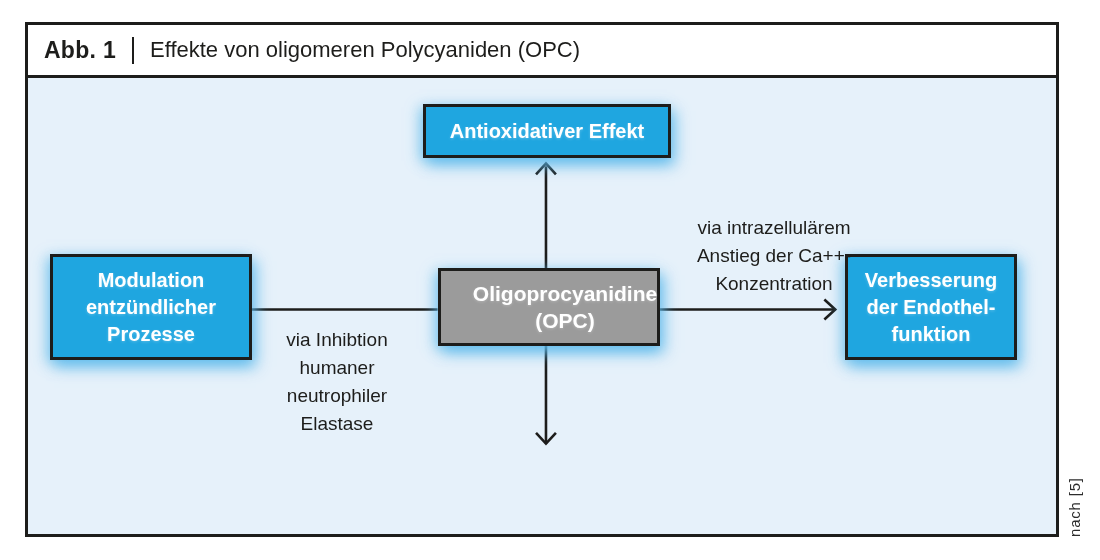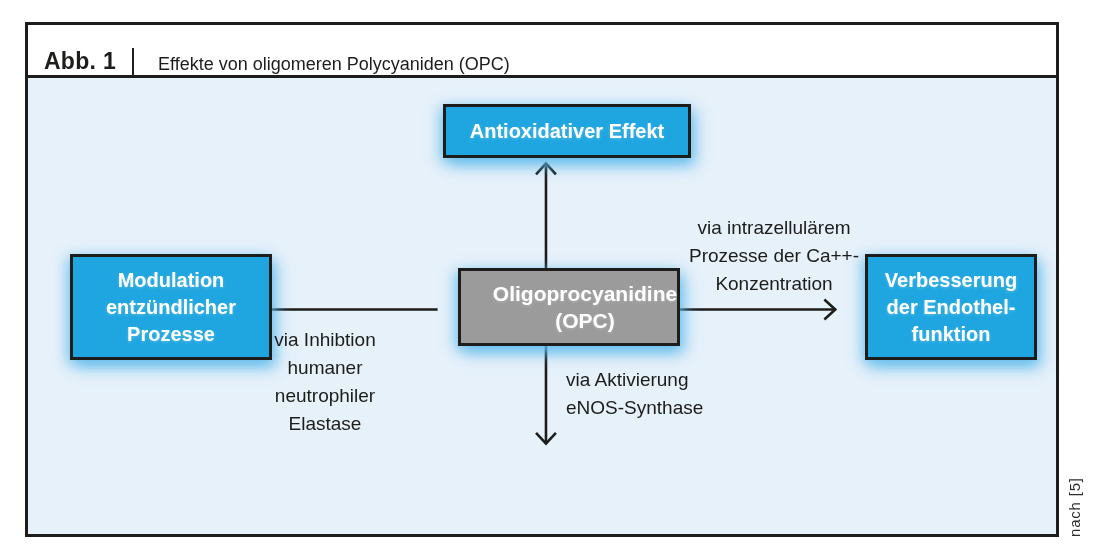--- a/index.html
+++ b/index.html
@@ -17,61 +17,60 @@
     border: 3px solid #1d1d1b;
     display: flex;
     flex-direction: column;
     background: #ffffff;
   }
   .frame-header {
     height: 53px;
     background: #ffffff;
     border-bottom: 3px solid #1d1d1b;
     display: flex;
-    align-items: flex-end;
+    align-items: center;
     flex: 0 0 auto;
   }
   .fig-label-cell {
     width: 106px;
     border-right: 2.5px solid #1d1d1b;
     display: flex;
     align-items: center;
     justify-content: center;
     font-weight: bold;
     font-size: 23px;
     color: #1d1d1b;
     letter-spacing: 0.3px;
   }
   .fig-title-cell {
     flex: 1;
     display: flex;
     align-items: center;
-    padding-left: 24px;
-    font-size: 18px;
+    padding-left: 16px;
+    font-size: 22px;
     color: #1d1d1b;
   }
   .canvas {
     position: relative;
     flex: 1;
     background: #e6f1fa;
   }
   .node {
     position: absolute;
     display: flex;
     align-items: center;
     justify-content: center;
     text-align: center;
     border: 3px solid #1d1d1b;
     color: #ffffff;
     font-weight: bold;
     font-size: 20px;
     line-height: 27px;
     white-space: pre-line;
     text-shadow: 0 1px 3px rgba(255,255,255,0.25);
-    margin-left: 20px;
   }
   .node-blue {
     background: #1fa6e0;
     box-shadow: 4px 7px 14px rgba(90,185,235,0.85), -4px 3px 12px rgba(90,185,235,0.55);
   }
   .node-gray {
     background: #9b9b9b;
     box-shadow: 4px 7px 14px rgba(90,185,235,0.85), -4px 3px 12px rgba(90,185,235,0.55);
     padding-left: 32px;
   }
@@ -88,21 +87,21 @@
   }
   .edge-label {
     position: absolute;
     font-size: 19px;
     line-height: 28px;
     color: #1d1d1b;
     white-space: pre-line;
   }
   .edge-label-top    { left: 308px; top: 118px; width: 200px; text-align: right; }
   .edge-label-right  { left: 626px; top: 136px; width: 240px; text-align: center; }
-  .edge-label-left   { left: 212px; top: 248px; width: 170px; text-align: center; }
+  .edge-label-left   { left: 224px; top: 248px; width: 170px; text-align: center; }
   .edge-label-bottom { left: 538px; top: 288px; width: 215px; text-align: left; }
   .credit {
     position: absolute;
     left: 1066px; top: 450px;
     height: 87px;
     writing-mode: vertical-rl;
     transform: rotate(180deg);
     font-size: 15px;
     letter-spacing: 0.8px;
     color: #2b2b2b;
@@ -150,27 +149,25 @@
 entzündlicher
 Prozesse</div>
 
     <div class="node node-blue node-right">Verbesserung
 der Endothel-
 funktion</div>
 
 
 
     <div class="edge-label edge-label-right">via intrazellulärem
-Prozesse der Ca++-
+Anstieg der Ca++-
 Konzentration</div>
 
     <div class="edge-label edge-label-left">via Inhibtion
 humaner
 neutrophiler
 Elastase</div>
 
-    <div class="edge-label edge-label-bottom">via Aktivierung
-eNOS-Synthase</div>
 
   </div>
 </div>
 
 <div class="credit">nach [5]</div>
 
 </body></html>

